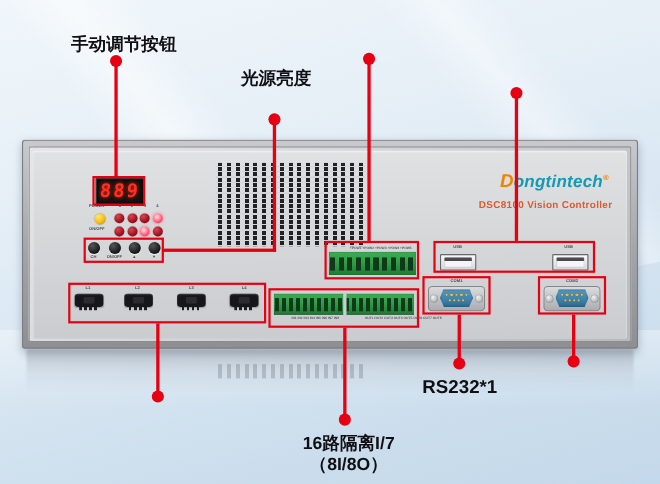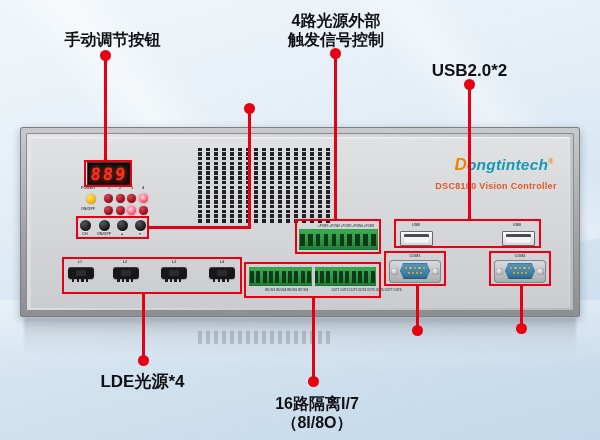--- a/index.html
+++ b/index.html
@@ -261,25 +261,21 @@
   <div class="ann-dot" style="left:244px;top:103px;"></div>
   <div class="ann-dot" style="left:330px;top:48px;"></div>
   <div class="ann-dot" style="left:464px;top:79px;"></div>
   <div class="ann-dot" style="left:138px;top:355px;"></div>
   <div class="ann-dot" style="left:308px;top:376px;"></div>
   <div class="ann-dot" style="left:412px;top:325px;"></div>
   <div class="ann-dot" style="left:516px;top:323px;"></div>
 
   <div class="ann-label" style="left:40px;top:30px;width:145px;">手动调节按钮</div>
   <div class="ann-label" style="left:163px;top:62px;width:176px;">
+    <div class="ln">光源亮度</div>
   </div>
-  <div class="ann-label" style="left:246px;top:11px;width:180px;">
-    <div class="ln">4路光源外部</div>
-    <div class="ln">触发信号控制</div>
-  </div>
-  <div class="ann-label big" style="left:404px;top:61px;width:131px;">USB2.0*2</div>
-  <div class="ann-label big" style="left:60px;top:370px;width:165px;">LDE光源*4</div>
   <div class="ann-label" style="left:237px;top:394px;width:160px;">
     <div class="ln">16路隔离I/7</div>
     <div class="ln">（8I/8O）</div>
   </div>
+  <div class="ann-label big" style="left:354px;top:342px;width:128px;">RS232*1</div>
 
 </div>
 
 </body></html>

